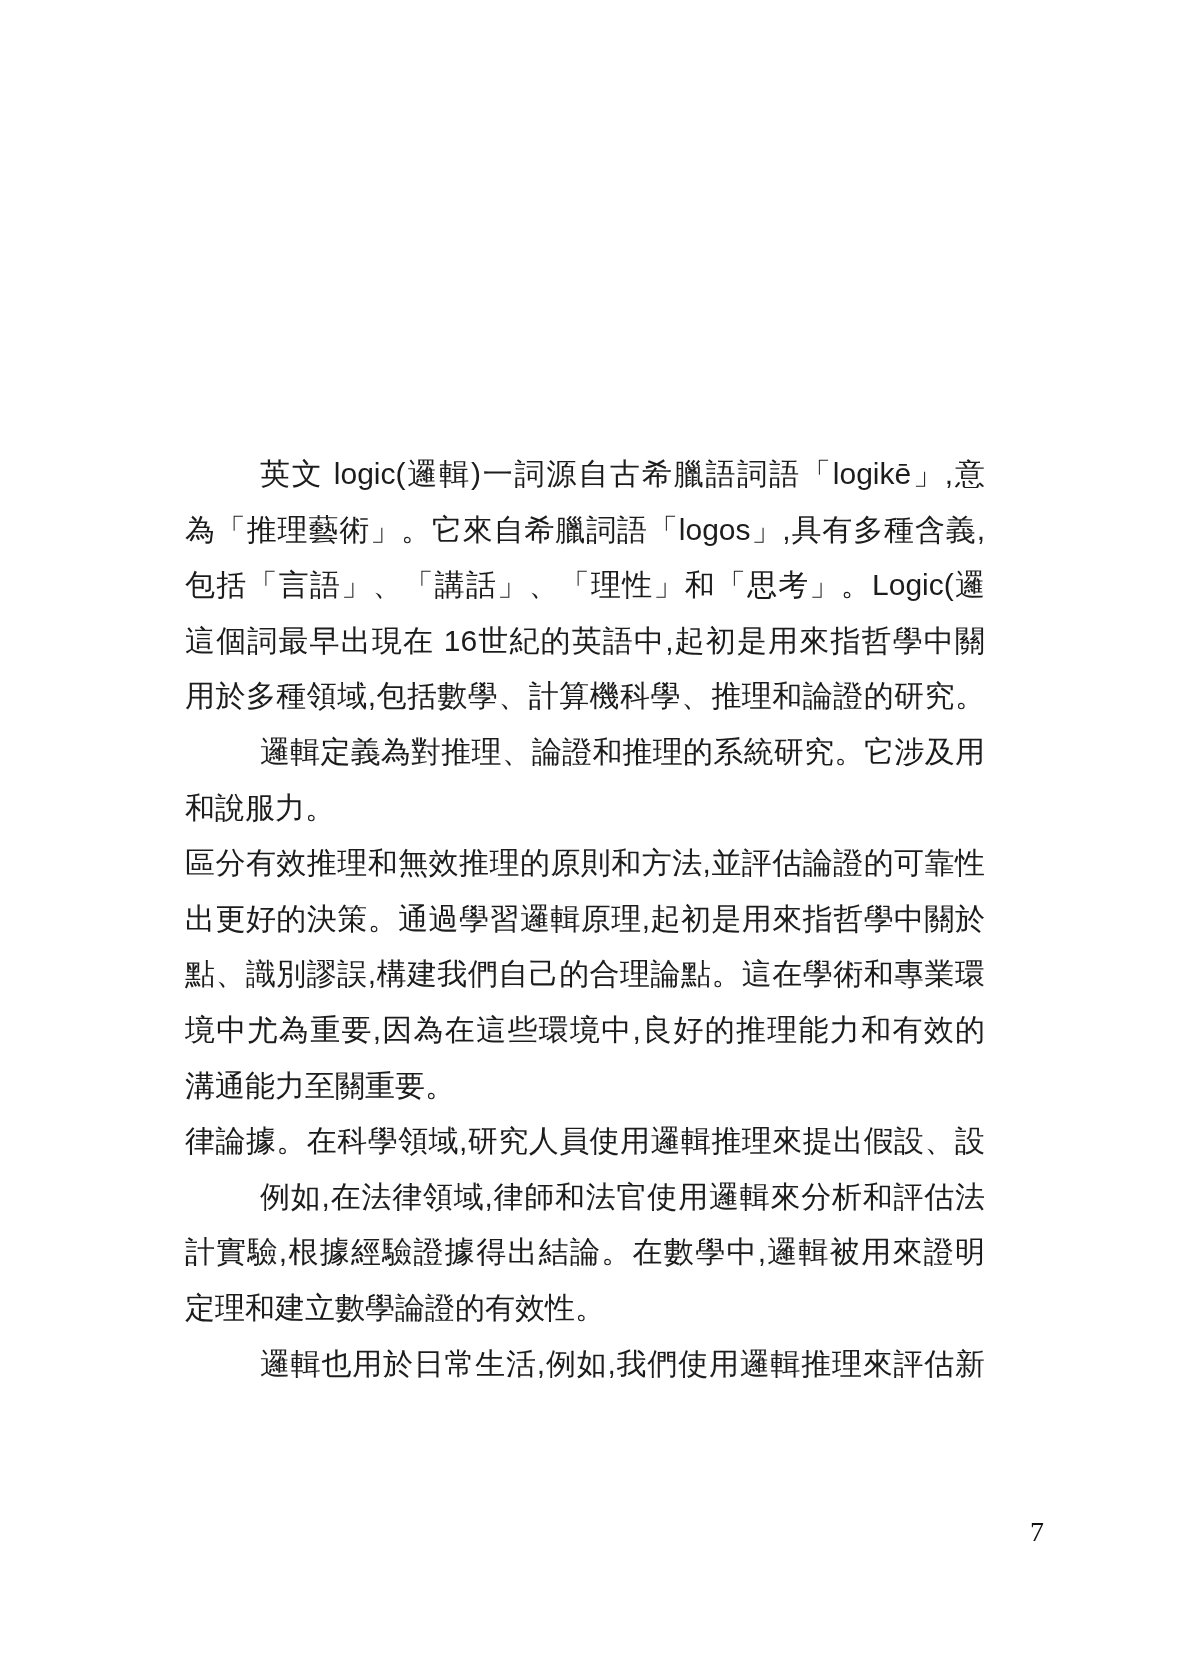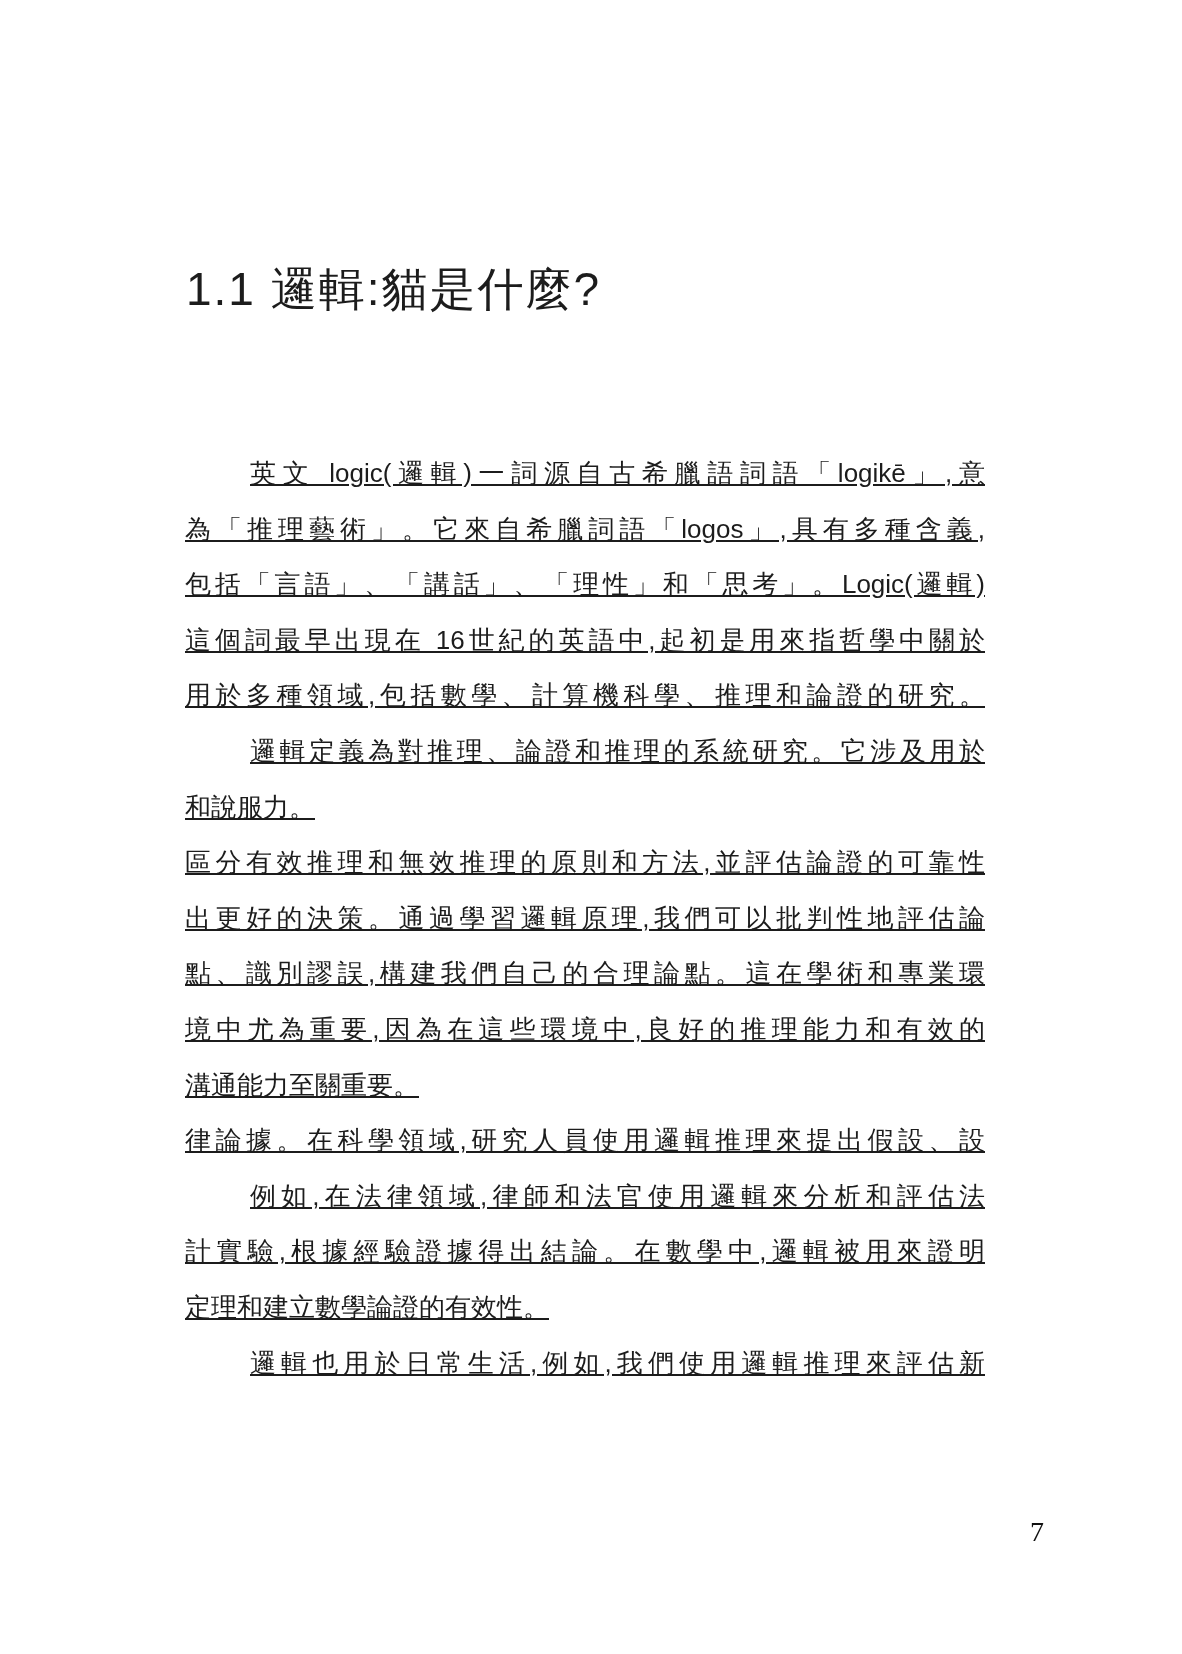--- a/index.html
+++ b/index.html
@@ -23,23 +23,22 @@
     font-size: 46px;
     font-weight: 400;
     letter-spacing: 2px;
     white-space: nowrap;
   }
   .content {
     position: absolute;
     left: 185px;
     top: 446px;
     width: 800px;
-    font-size: 26px;
+    font-size: 30px;
     line-height: 55.6px;
-    text-decoration: underline;
   }
   .para { margin: 0; }
   .line {
     white-space: nowrap;
   }
   .line.fill {
     white-space: normal;
     text-align: justify;
     text-align-last: justify;
     overflow: hidden;
@@ -59,40 +58,39 @@
     font-size: 28px;
     font-family: "Liberation Serif", serif;
     color: #111111;
   }
 </style>
 </head>
 <body>
 
 <div class="page">
 
-  <h1 class="heading">1.1 邏輯:貓是什麼?</h1>
 
   <div class="content">
 
     <div class="para">
       <div class="line fill indent">英文 logic(邏輯)一詞源自古希臘語詞語「logikē」,意</div>
       <div class="line fill">為「推理藝術」。它來自希臘詞語「logos」,具有多種含義,</div>
       <div class="line fill">包括「言語」、「講話」、「理性」和「思考」。Logic(邏輯)</div>
       <div class="line fill">這個詞最早出現在 16世紀的英語中,起初是用來指哲學中關於</div>
       <div class="line fill">用於多種領域,包括數學、計算機科學、推理和論證的研究。</div>
     </div>
 
     <div class="para">
       <div class="line fill indent">邏輯定義為對推理、論證和推理的系統研究。它涉及用於</div>
       <div class="line plain">和說服力。</div>
       <div class="line fill">區分有效推理和無效推理的原則和方法,並評估論證的可靠性</div>
     </div>
 
     <div class="para">
-      <div class="line fill">出更好的決策。通過學習邏輯原理,我們可以批判性地評估論</div>
+      <div class="line fill">出更好的決策。通過學習邏輯原理,起初是用來指哲學中關於</div>
       <div class="line fill">點、識別謬誤,構建我們自己的合理論點。這在學術和專業環</div>
       <div class="line fill">境中尤為重要,因為在這些環境中,良好的推理能力和有效的</div>
       <div class="line plain">溝通能力至關重要。</div>
     </div>
 
     <div class="para">
       <div class="line fill">律論據。在科學領域,研究人員使用邏輯推理來提出假設、設</div>
       <div class="line fill indent">例如,在法律領域,律師和法官使用邏輯來分析和評估法</div>
       <div class="line fill">計實驗,根據經驗證據得出結論。在數學中,邏輯被用來證明</div>
       <div class="line plain">定理和建立數學論證的有效性。</div>

